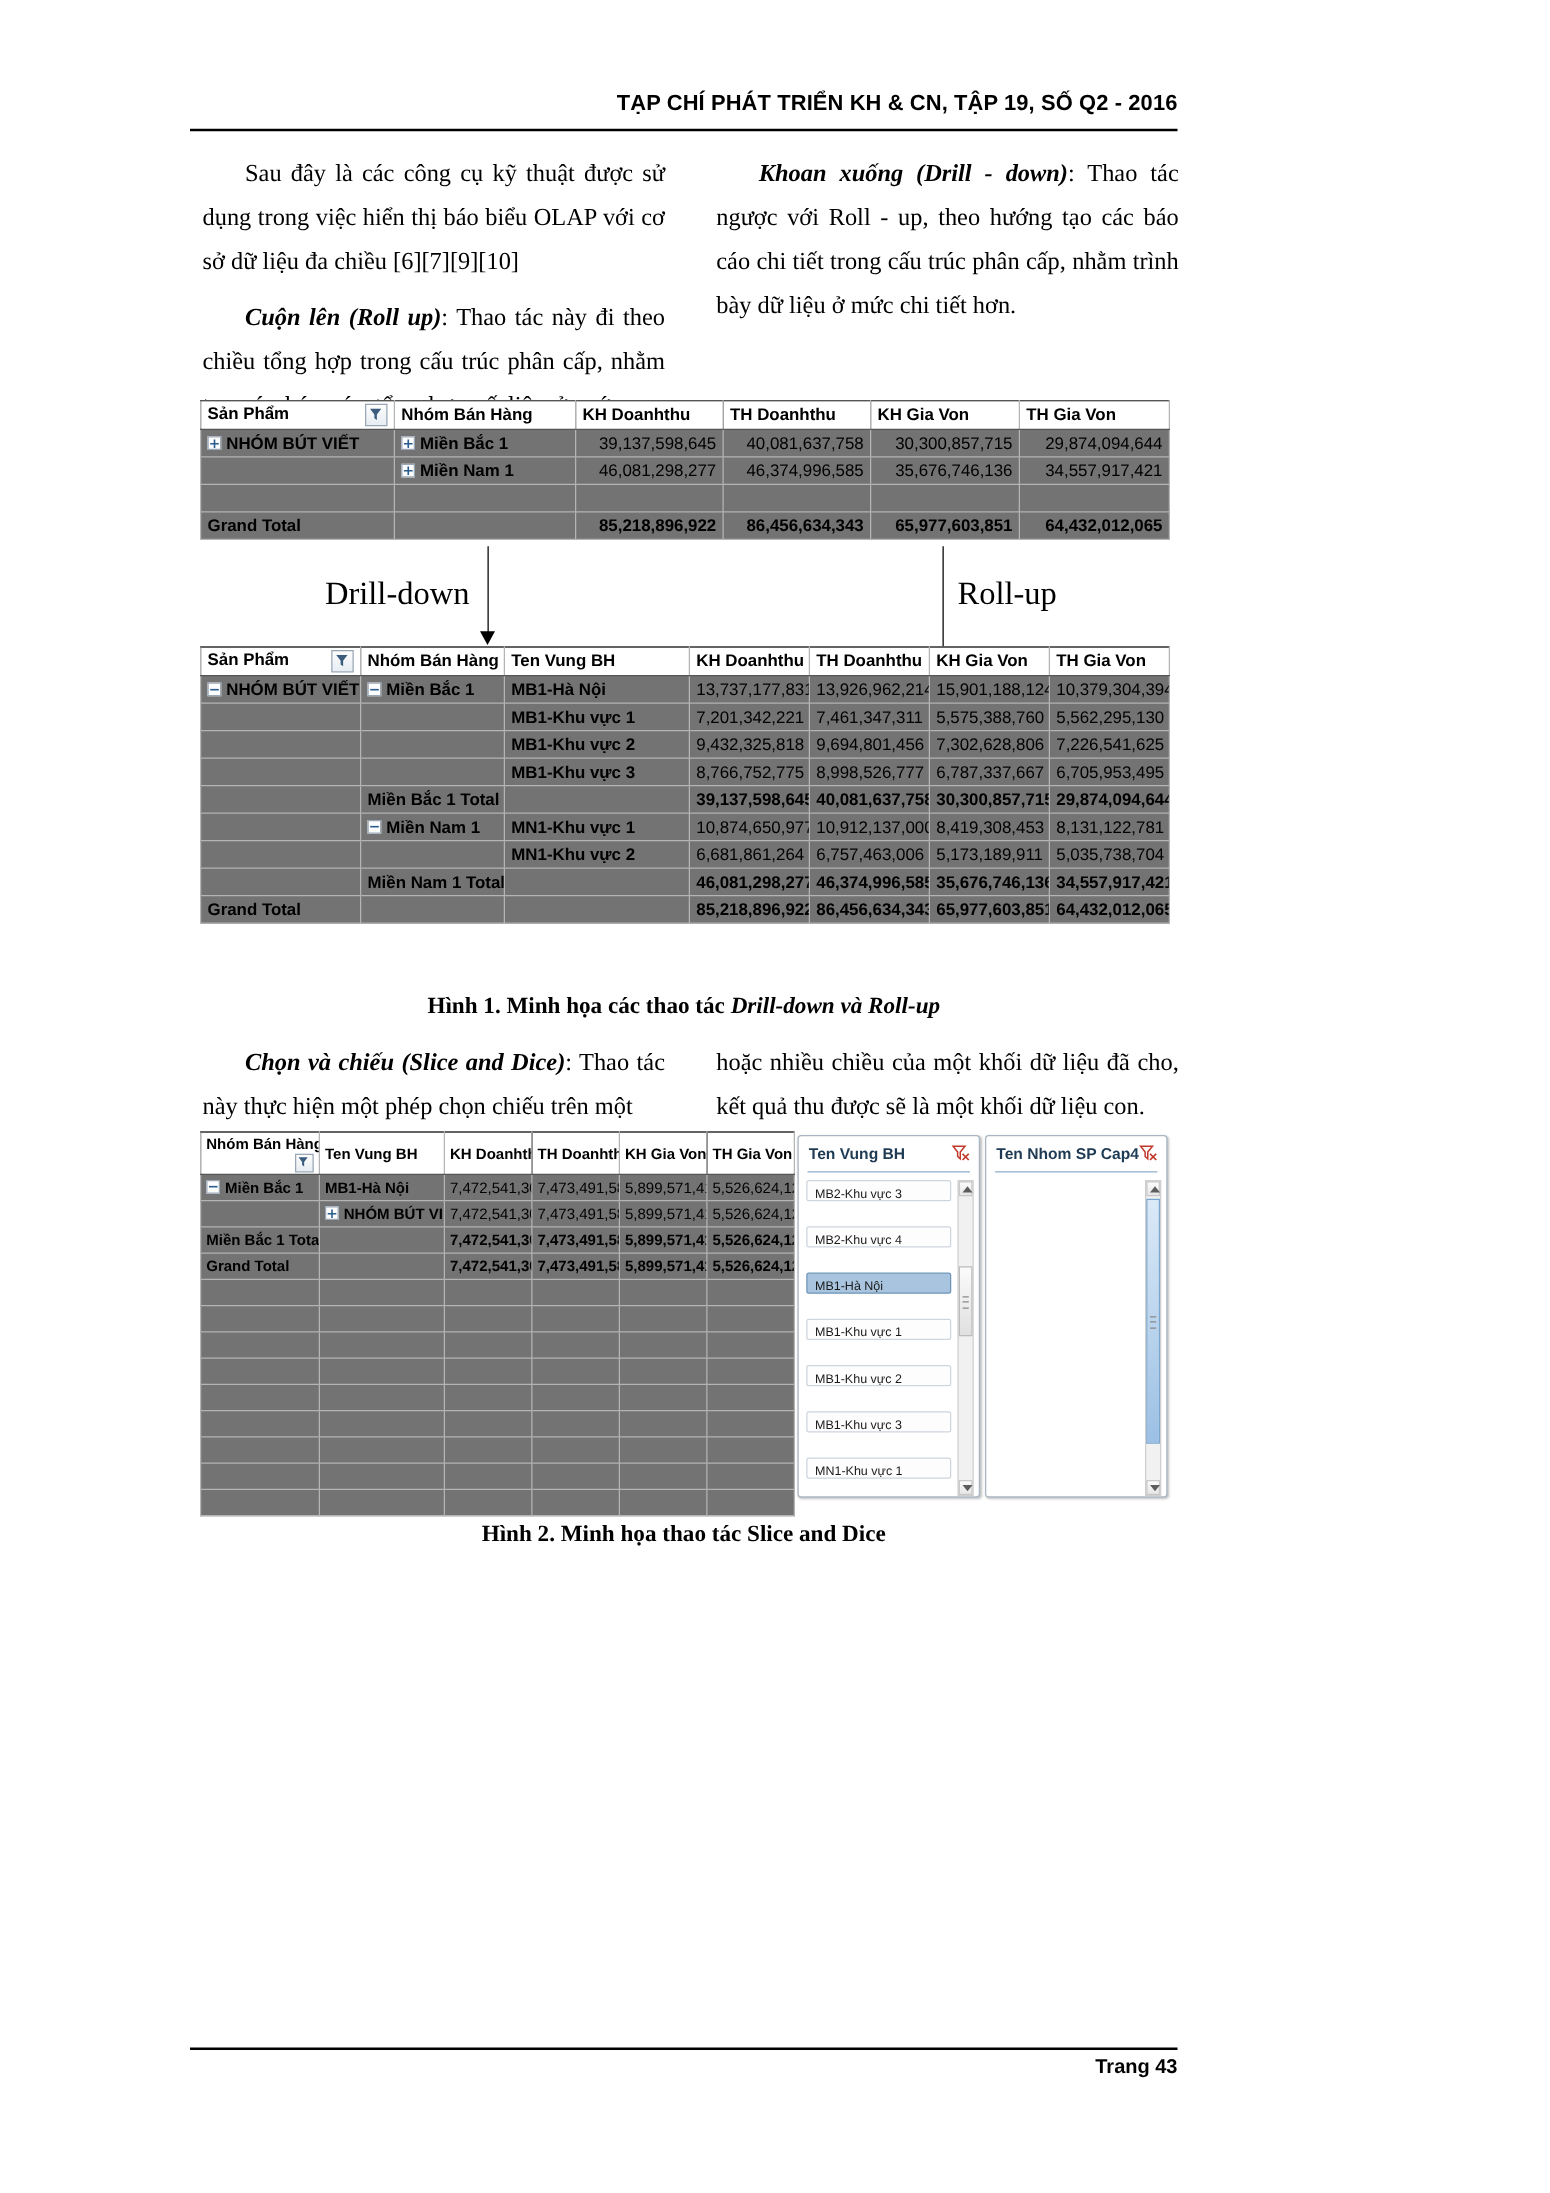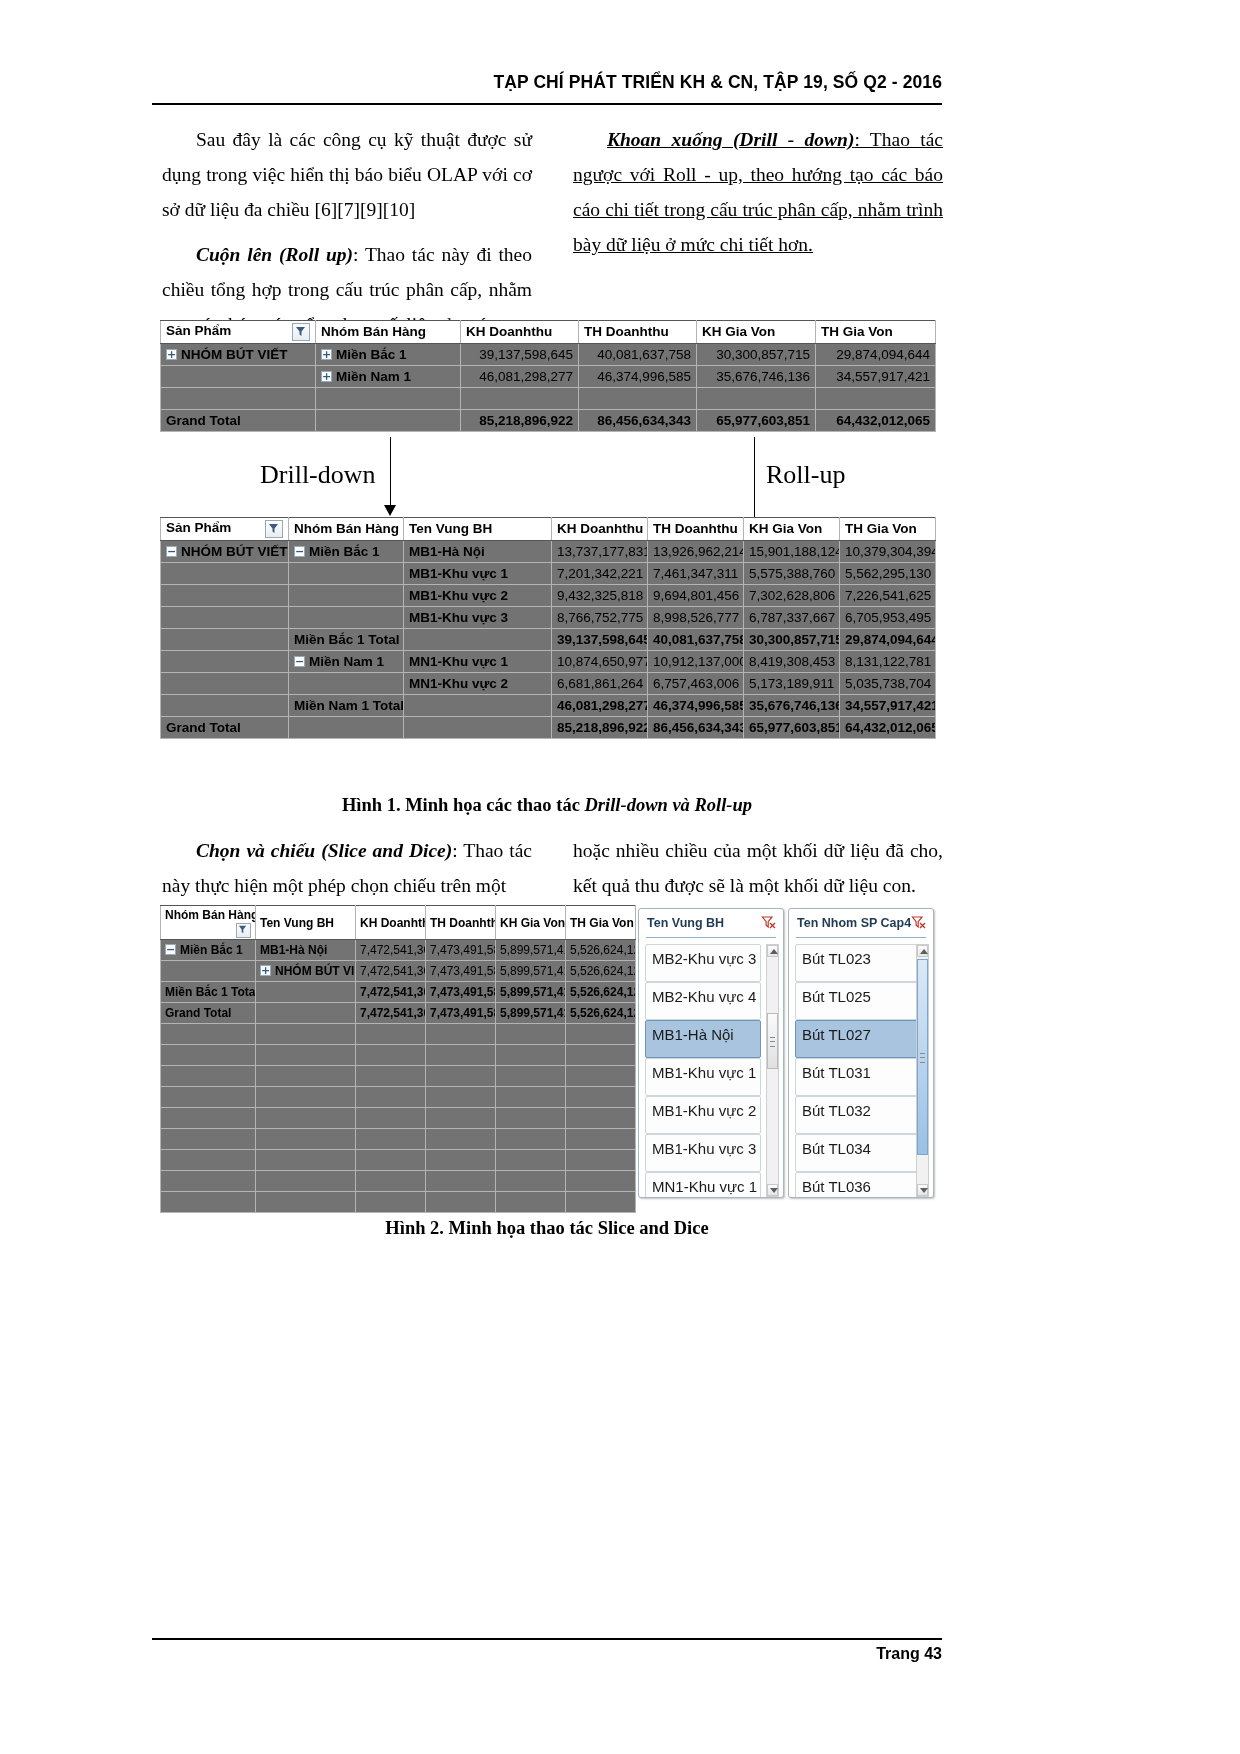--- a/index.html
+++ b/index.html
@@ -39,21 +39,21 @@
   
   .col {
     position: absolute;
     width: 370px;
     font-size: 19.5px;
     line-height: 35px;
     text-align: justify;
     text-justify: inter-word;
   }
   .col-left  { left: 162px; top: 122px; }
-  .col-right { left: 573px; top: 122px; text-decoration: underline; }
+  .col-right { left: 573px; top: 122px; }
 
   .para { margin: 0 0 10px 0; text-indent: 34px; }
   .para:last-child { margin-bottom: 0; }
   .lead { font-weight: bold; font-style: italic; }
 
   .col2 { position: absolute; width: 370px; font-size: 19.5px; line-height: 35px; text-align: justify; }
   .col2-left  { left: 162px; top: 833px; }
   .col2-right { left: 573px; top: 833px; }
 
   
@@ -215,25 +215,25 @@
   .slicer-body {
     position: relative;
     padding: 5px 5px 0 6px;
     height: 258px;
     box-sizing: border-box;
   }
   .slicer-item {
     border: 1px solid #cdd5dd;
     border-radius: 2px;
     background: #fdfdfd;
-    font-size: 15px;
+    font-size: 10px;
     color: #1a1a1a;
     padding: 5px 6px;
-    margin-bottom: 0;
-    height: 38px;
+    margin-bottom: 20px;
+    height: 17px;
     box-sizing: border-box;
     white-space: nowrap;
     overflow: hidden;
   }
   .slicer-item.sel {
     background: #a8c4de;
     border-color: #6f96b8;
   }
   .slicer-item.w1 { width: 116px; }
   .slicer-item.w2 { width: 126px; }
@@ -687,30 +687,20 @@
   <div class="slicer-head">
     <span>Ten Nhom SP Cap4</span>
     <span class="clearfilter">
       <svg width="15" height="15" viewBox="0 0 15 15">
         <polygon points="1.5,2 11,2 7.2,6.6 7.2,12 5.1,10.2 5.1,6.6" fill="none" stroke="#c0392b" stroke-width="1.2"></polygon>
         <path d="M9 8 L14 13 M14 8 L9 13" stroke="#c0392b" stroke-width="1.4"></path>
       </svg>
     </span>
   </div>
   <div class="slicer-body">
-    <div id="slicer2-items">
-        <div class="slicer-item w2">Bút TL023</div>
-        <div class="slicer-item w2">Bút TL025</div>
-        <div class="slicer-item w2 sel">Bút TL027</div>
-        <div class="slicer-item w2">Bút TL031</div>
-        <div class="slicer-item w2">Bút TL032</div>
-        <div class="slicer-item w2">Bút TL034</div>
-        <div class="slicer-item w2">Bút TL036</div>
-        <div class="slicer-item w2">Bút TL047</div>
-      </div>
     <div class="sbar" id="sbar2">
       <div class="arr up">
           <i></i>
         </div>
       <div class="thumb" id="thumb2">
           <span class="grip"></span>
         </div>
       <div class="arr dn">
           <i></i>
         </div>

